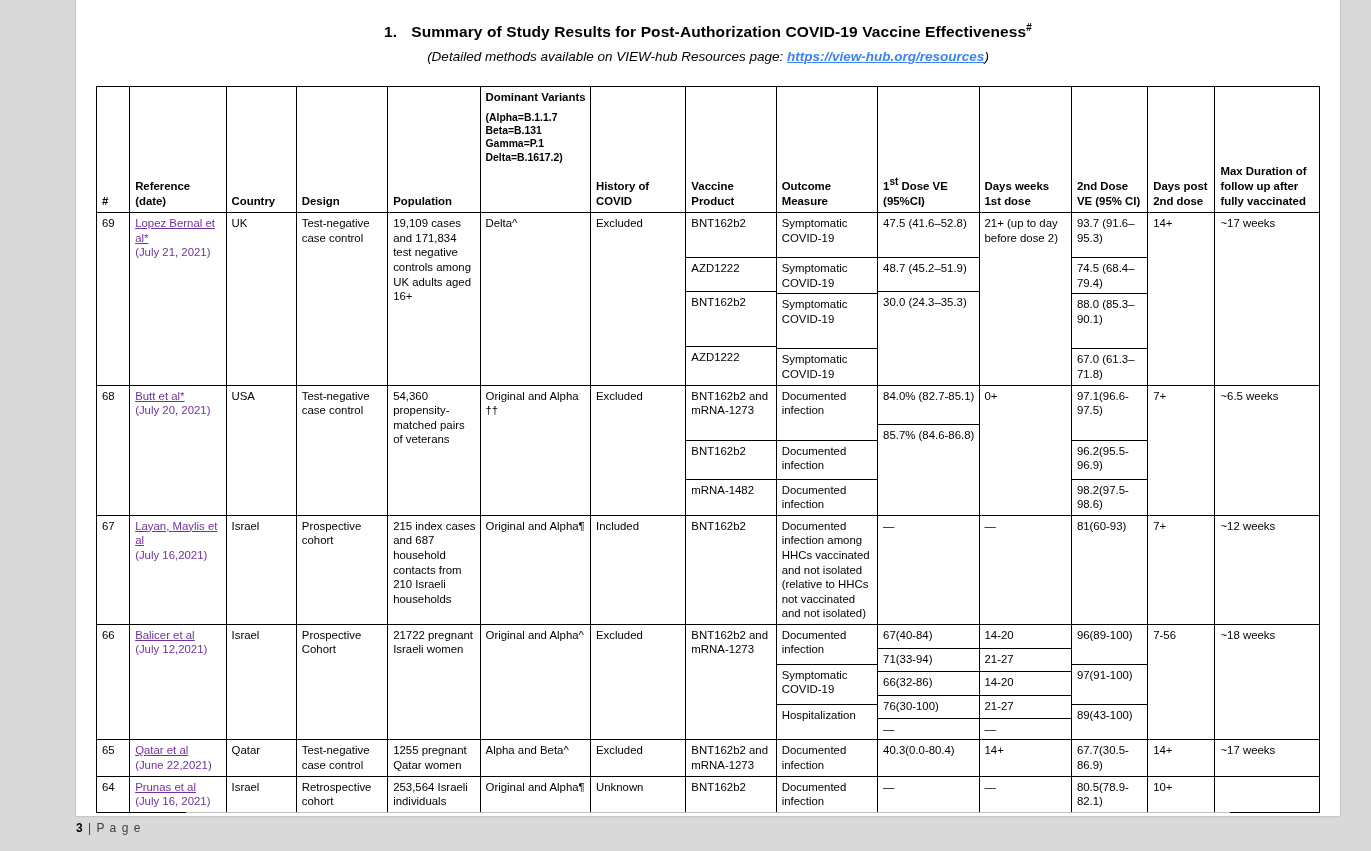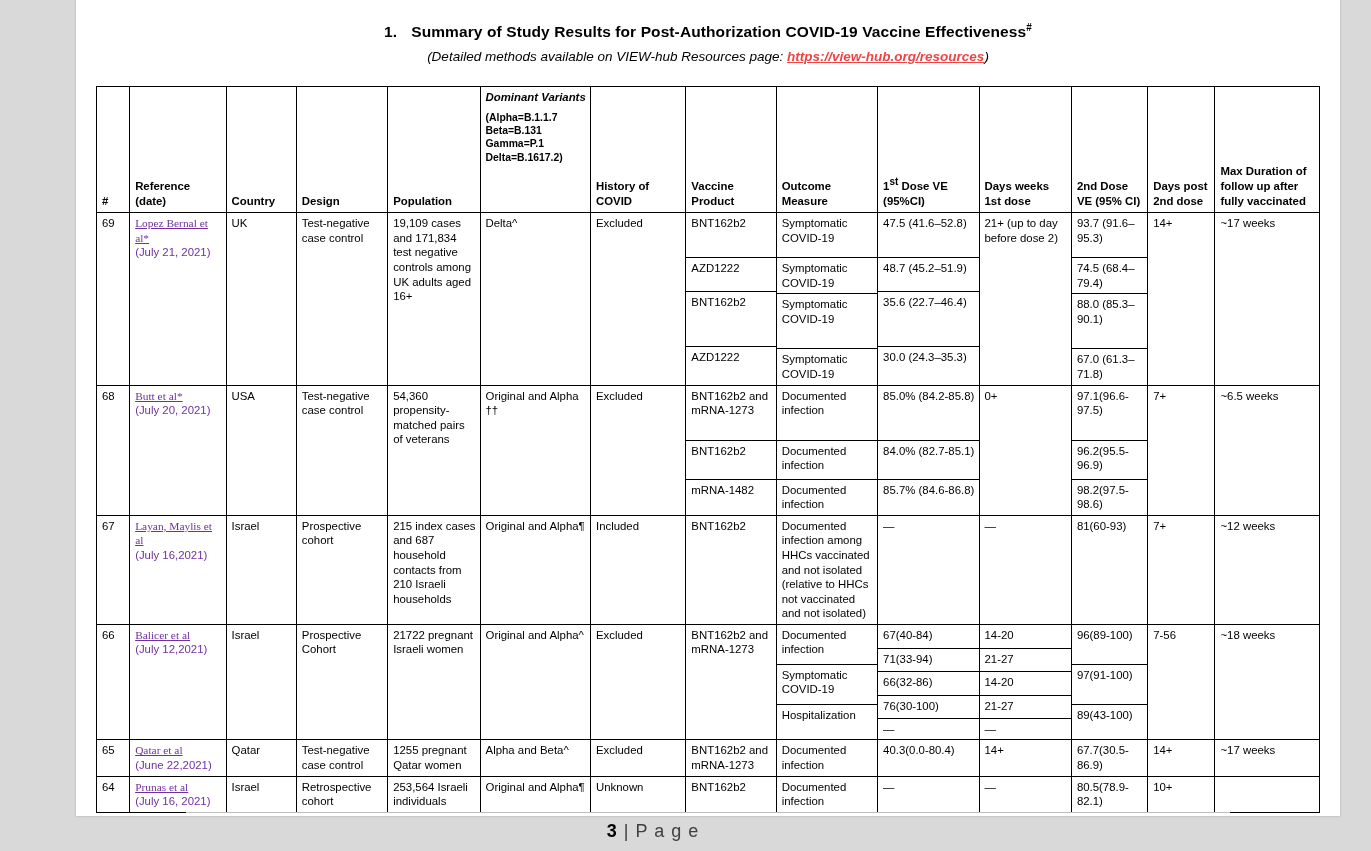--- a/index.html
+++ b/index.html
@@ -43,21 +43,21 @@
     font-size: 10px;
     vertical-align: super;
   }
   .subtitle-line {
     margin-top: 8px;
     font-size: 13.5px;
     font-style: italic;
     color: #000;
   }
   .subtitle-link {
-    color: #ef4444;
+    color: #3b82f6;
     text-decoration: underline;
     font-style: italic;
     font-weight: bold;
   }
   table.vetable {
     border-collapse: collapse;
     margin: 22px auto 0 auto;
     width: 1224px;
     table-layout: fixed;
   }
@@ -73,27 +73,26 @@
   table.vetable thead th {
     font-weight: bold;
     vertical-align: bottom;
     padding-bottom: 4px;
     text-align: left;
     height: 118px;
   }
   .hdr-variants {
     vertical-align: top !important;
   }
-  .hdr-variants .hv-title { margin-bottom: 6px; font-style: italic; }
+  .hdr-variants .hv-title { margin-bottom: 6px; }
   .hdr-variants .hv-sub { font-size: 10.4px; font-weight: bold; }
   .ref-link {
     color: #7030a0;
     text-decoration: underline;
     display: block;
-    font-family: Liberation Serif, serif;
   }
   .ref-date {
     color: #7030a0;
     display: block;
   }
   
   table.sub {
     border-collapse: collapse;
     width: 100%;
     height: 100%;
@@ -113,24 +112,24 @@
     position: absolute;
     left: 68px;
     top: 812px;
     width: 1264px;
   }
   .footer-rule {
     margin: 0 110px;
     border-top: 1px solid #bfbfbf;
   }
   .footer-text {
-    text-align: center;
+    text-align: left;
     padding-right: 110px;
     padding-top: 8px;
-    font-size: 18px;
+    font-size: 12px;
     color: #404040;
     letter-spacing: 1px;
   }
   .footer-text b { color: #000; }
 </style>
 </head>
 <body>
 
 <div id="page">
   <div class="sheet">
@@ -251,23 +250,20 @@
           <td class="nopad">
             <table class="sub">
               <tbody>
                   <tr>
                     <td style="height:38px">47.5 (41.6–52.8)</td>
                   </tr>
               <tr>
                     <td style="height:27px">48.7 (45.2–51.9)</td>
                   </tr>
               <tr>
-                    <td style="height:48px">35.6 (22.7–46.4)</td>
-                  </tr>
-              <tr>
                     <td>30.0 (24.3–35.3)</td>
                   </tr>
             </tbody>
               </table>
           </td>
           <td>21+ (up to day before dose 2)</td>
           <td class="nopad">
             <table class="sub">
               <tbody>
                   <tr>
@@ -326,23 +322,20 @@
                   </tr>
               <tr>
                     <td>Documented infection</td>
                   </tr>
             </tbody>
               </table>
           </td>
           <td class="nopad">
             <table class="sub">
               <tbody>
-                  <tr>
-                    <td style="height:48px">85.0% (84.2-85.8)</td>
-                  </tr>
               <tr>
                     <td style="height:32px">84.0% (82.7-85.1)</td>
                   </tr>
               <tr>
                     <td>85.7% (84.6-86.8)</td>
                   </tr>
             </tbody>
               </table>
           </td>
           <td>0+</td>

